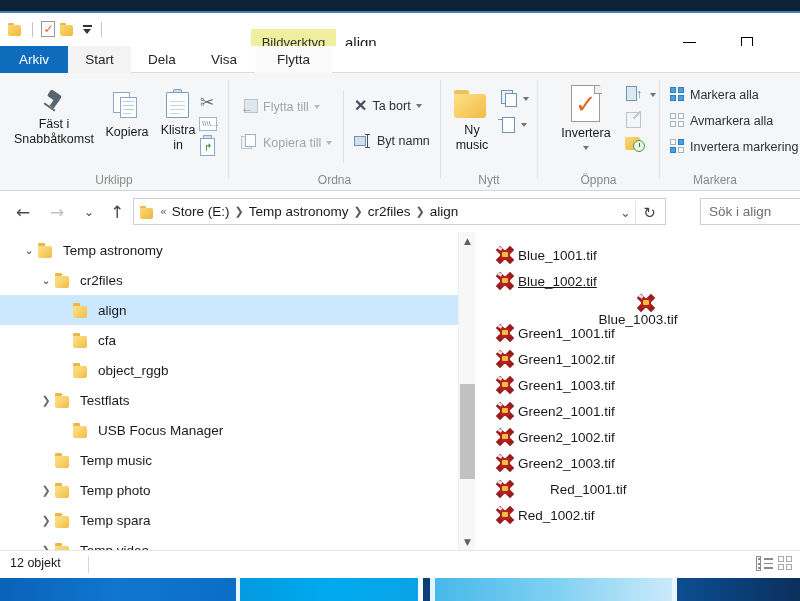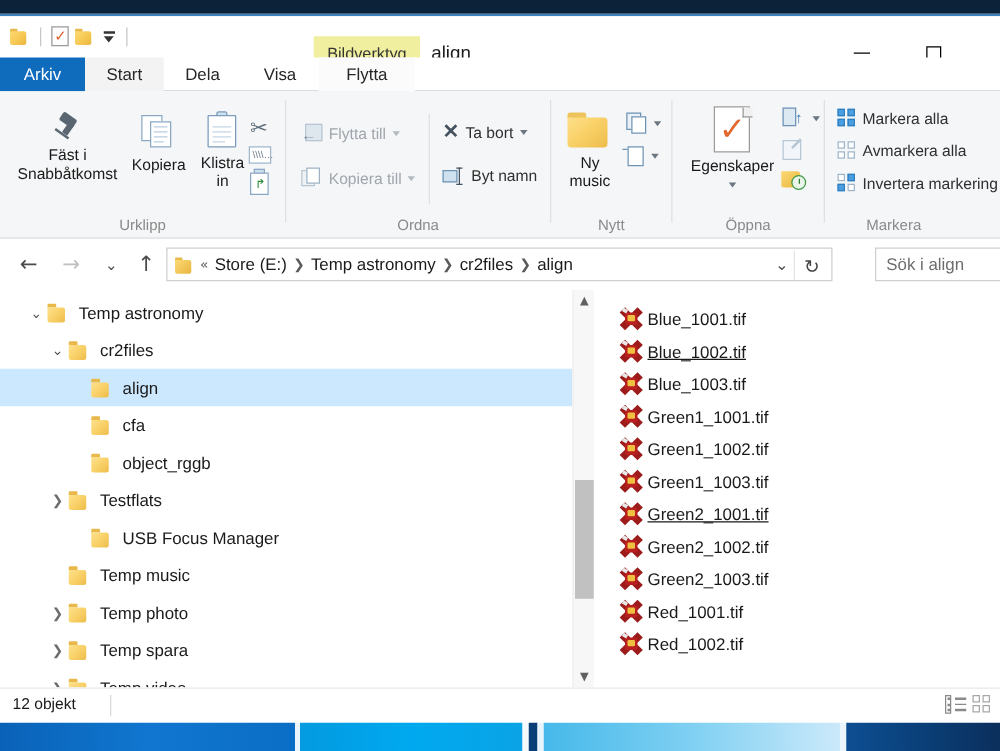--- a/index.html
+++ b/index.html
@@ -485,21 +485,21 @@
     </div>
     <div class="rsep" style="left:537px;"></div>
 
     <div class="rgroup" style="left:538px;width:121px;">
       <div class="big-btn" style="left:8px;top:12px;width:80px;">
         <div class="propsbig">
           <span class="pg"></span>
             <span class="corner"></span>
             <span class="chk">✓</span>
         </div>
-        <span style="margin-top:3px;">Egenskaper</span>
+        <span style="margin-top:3px;">Invertera</span>
         <span class="tri" style="margin-top:5px;"></span>
       </div>
       <div class="small-btn" style="left:88px;top:13px;">
         <span class="openwith">
             <i class="g"></i>
             <i class="ar">↑</i>
           </span>
         <span class="tri"></span>
       </div>
       <div class="small-btn" style="left:88px;top:38px;">
@@ -666,21 +666,21 @@
           <b class="a1"></b>
           <b class="a2"></b>
           <b class="a3"></b>
           <b class="a4"></b>
           <b class="core"></b>
           <b class="dot"></b>
           <b class="hl"></b>
         </span>
       <span>Blue_1002.tif</span>
     </div>
-    <div class="fileitem" style="top:62px;">
+    <div class="fileitem" style="top:62px;flex-direction:column;">
       <span class="ficon">
           <b class="a1"></b>
           <b class="a2"></b>
           <b class="a3"></b>
           <b class="a4"></b>
           <b class="core"></b>
           <b class="dot"></b>
           <b class="hl"></b>
         </span>
       <span>Blue_1003.tif</span>
@@ -714,21 +714,21 @@
           <b class="a1"></b>
           <b class="a2"></b>
           <b class="a3"></b>
           <b class="a4"></b>
           <b class="core"></b>
           <b class="dot"></b>
           <b class="hl"></b>
         </span>
       <span>Green1_1003.tif</span>
     </div>
-    <div class="fileitem" style="top:166px;text-decoration:underline;">
+    <div class="fileitem" style="top:166px;">
       <span class="ficon">
           <b class="a1"></b>
           <b class="a2"></b>
           <b class="a3"></b>
           <b class="a4"></b>
           <b class="core"></b>
           <b class="dot"></b>
           <b class="hl"></b>
         </span>
       <span>Green2_1001.tif</span>
@@ -750,21 +750,21 @@
           <b class="a1"></b>
           <b class="a2"></b>
           <b class="a3"></b>
           <b class="a4"></b>
           <b class="core"></b>
           <b class="dot"></b>
           <b class="hl"></b>
         </span>
       <span>Green2_1003.tif</span>
     </div>
-    <div class="fileitem" style="top:244px;">
+    <div class="fileitem" style="top:244px;gap:32px;">
       <span class="ficon">
           <b class="a1"></b>
           <b class="a2"></b>
           <b class="a3"></b>
           <b class="a4"></b>
           <b class="core"></b>
           <b class="dot"></b>
           <b class="hl"></b>
         </span>
       <span>Red_1001.tif</span>

